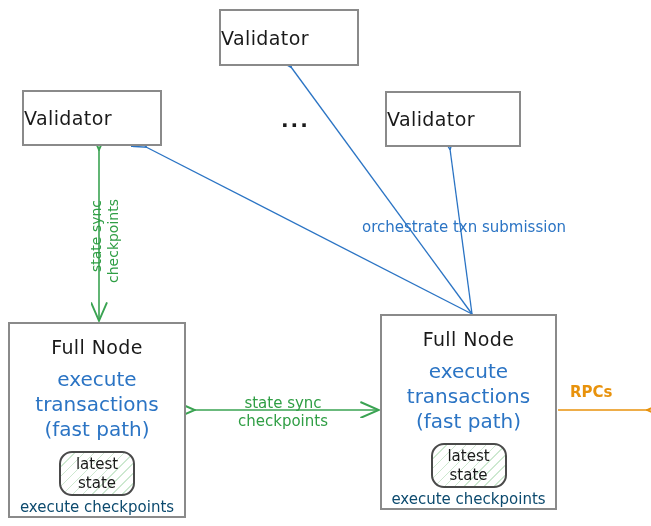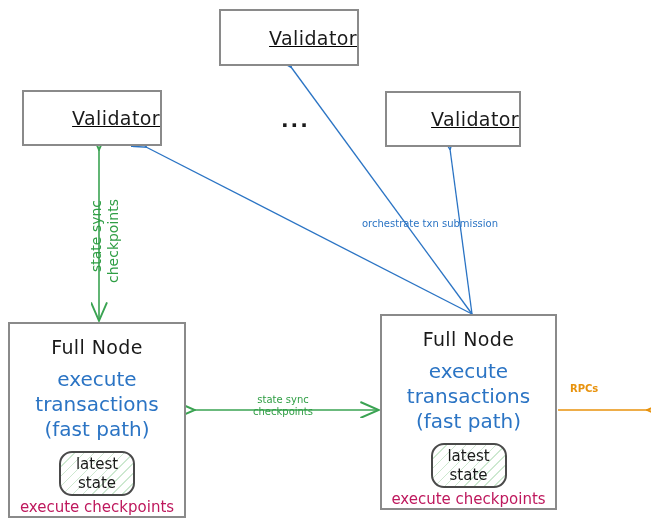--- a/index.html
+++ b/index.html
@@ -28,22 +28,21 @@
   }
   .node-box {
     position: absolute;
     box-sizing: border-box;
     border: 2px solid #8a8a8a;
     background: #ffffff;
   }
   .validator-box {
     display: flex;
     align-items: center;
-    justify-content: flex-end;
-    text-decoration: underline;
+    justify-content: flex-start;
   }
   .validator-label {
     font-family: "DejaVu Sans", sans-serif;
     font-size: 19px;
     color: #1a1a1a;
     letter-spacing: 0.4px;
   }
   .fullnode-box {
     display: flex;
     flex-direction: column;
@@ -82,34 +81,34 @@
       rgba(255,255,255,0) 7px
     );
   }
   .latest-state span {
     font-size: 15px;
     color: #1a1a1a;
     line-height: 1.25;
   }
   .fullnode-checkpoints {
     font-size: 15px;
-    color: #be185d;
+    color: #0c4a6e;
     margin-top: 2px;
   }
   .ellipsis-label {
     position: absolute;
     font-size: 20px;
     color: #1a1a1a;
     font-weight: bold;
     letter-spacing: 2px;
     line-height: 1;
   }
   .edge-label {
     position: absolute;
-    font-size: 10px;
+    font-size: 15px;
     line-height: 1.22;
     white-space: nowrap;
   }
   .edge-label.blue { color: #2b74c4; }
   .edge-label.green { color: #2f9e44; text-align: center; }
   .edge-label.orange { color: #e8920c; }
   .vertical-label {
     position: absolute;
     font-size: 14px;
     color: #2f9e44;

